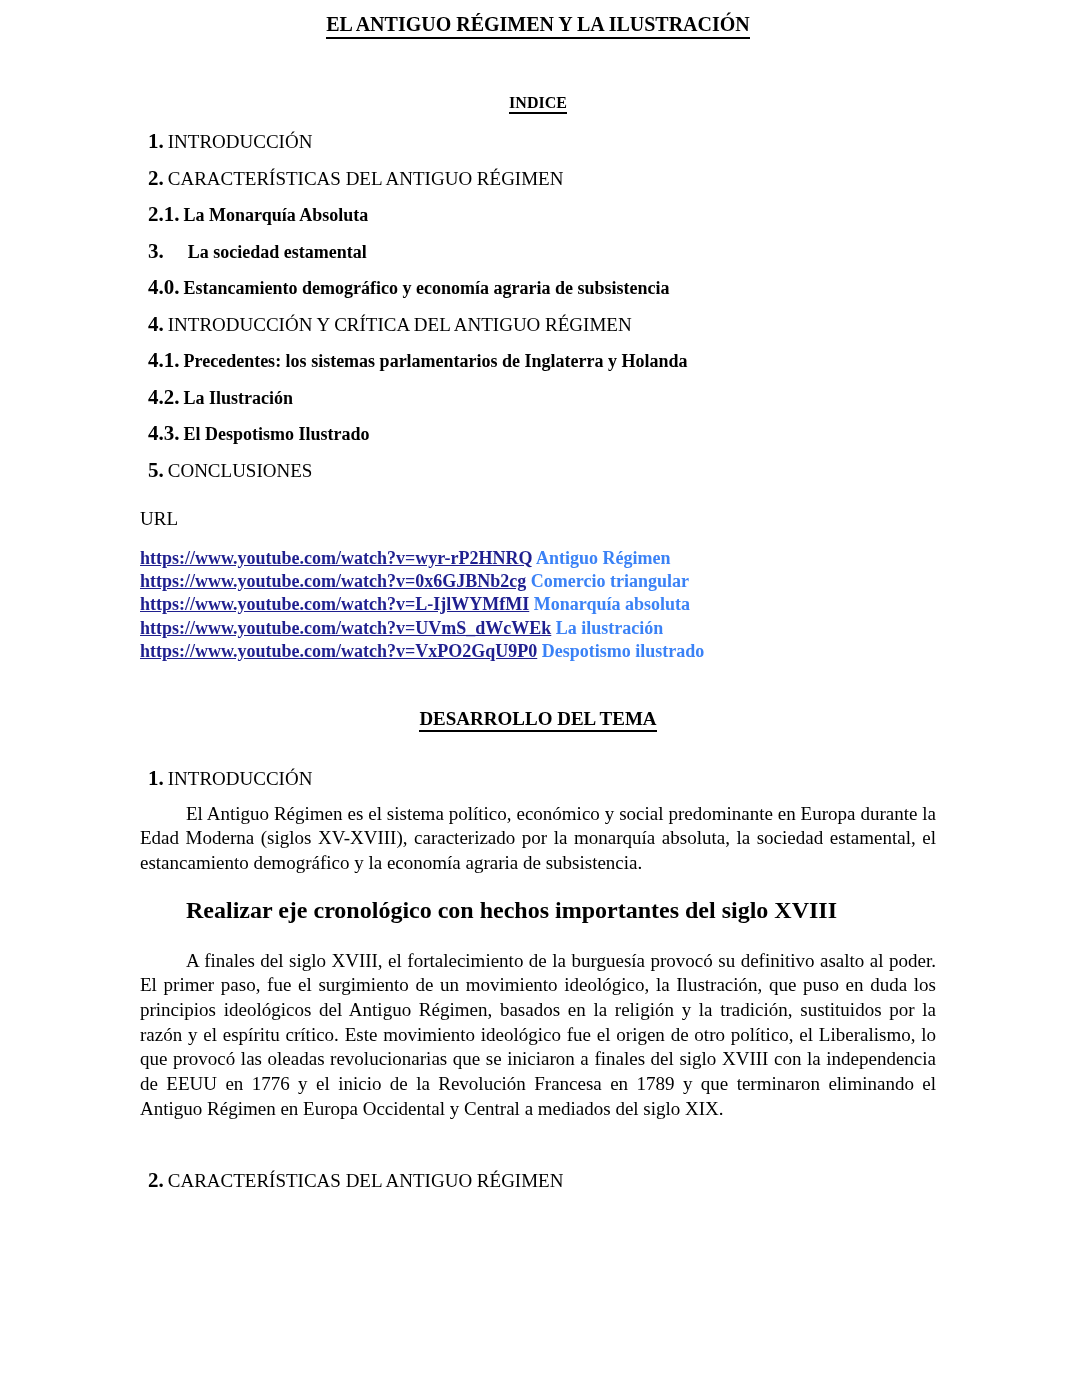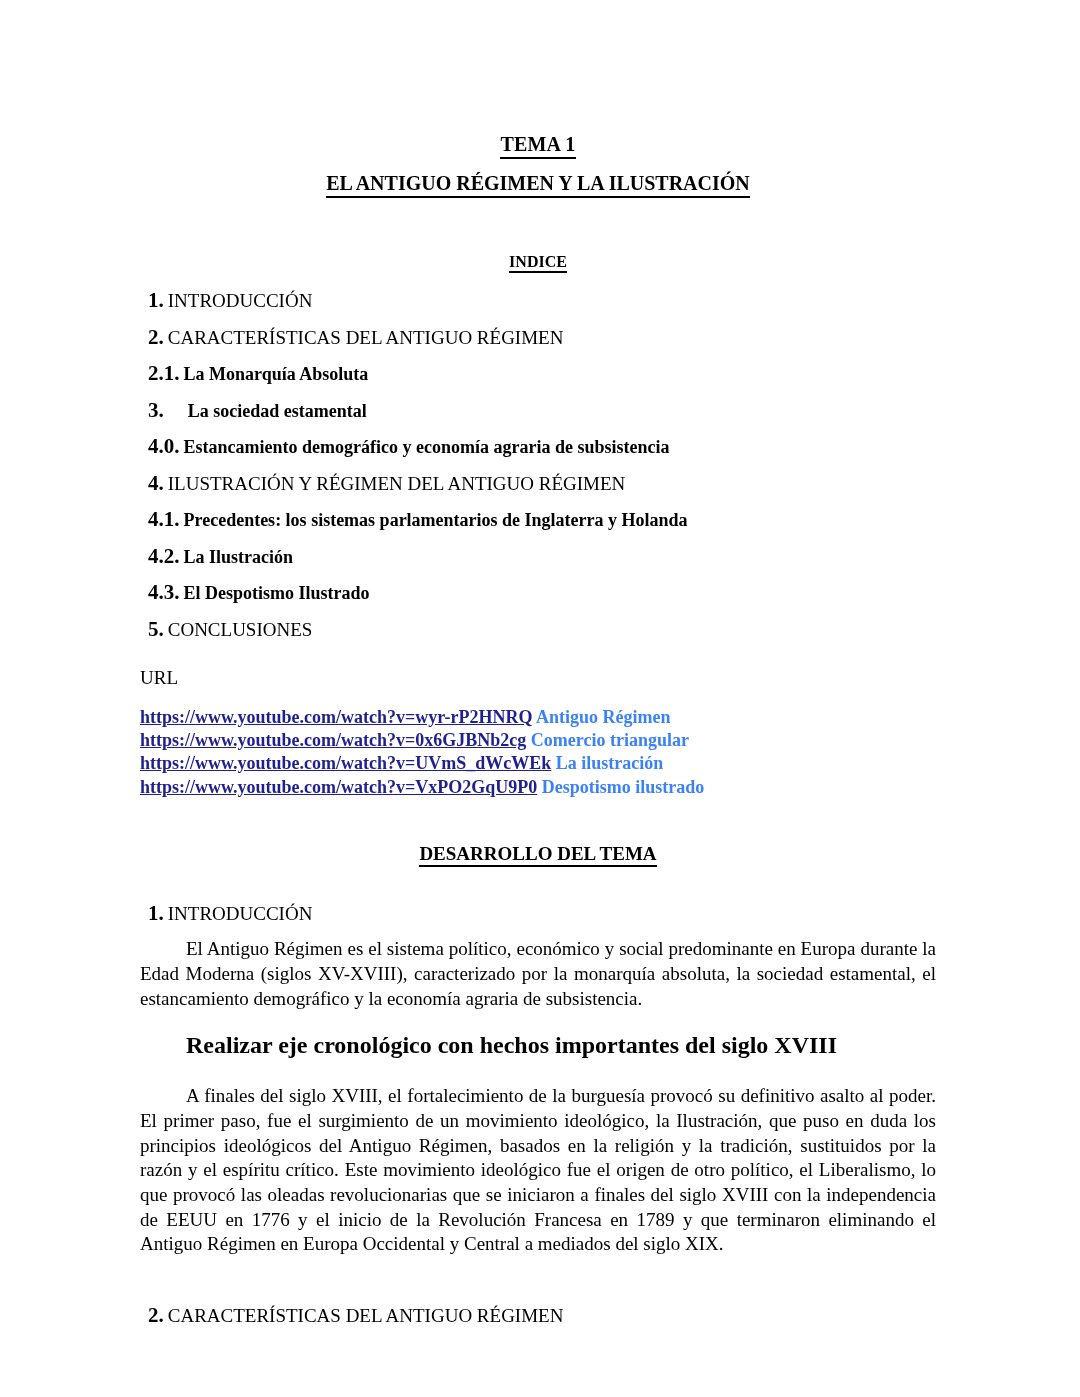--- a/index.html
+++ b/index.html
@@ -167,23 +167,20 @@
   }
   .section-heading-bottom .index-num { font-size: 21px; }
   .section-heading-bottom .index-label { font-size: 19px; }
 </style>
 </head>
 <body>
 
 <div class="page">
   <div class="content">
 
-    <div class="doc-title-block">
-      <span class="doc-title">TEMA 1</span>
-    </div>
     <div class="doc-subtitle-wrap">
       <span class="doc-subtitle">EL ANTIGUO RÉGIMEN Y LA ILUSTRACIÓN</span>
     </div>
 
     <div class="index-heading-wrap">
       <span class="index-heading">INDICE</span>
     </div>
 
     <ul class="index-list">
       <li class="index-item">
@@ -200,21 +197,21 @@
       </li>
       <li class="index-item sub wide-gap">
         <span class="index-num">3.</span><span class="gap"></span><span class="index-label">La sociedad estamental</span>
       </li>
       <li class="index-item sub">
         <span class="index-num">4.0.</span>
         <span class="index-label">Estancamiento demográfico y economía agraria de subsistencia</span>
       </li>
       <li class="index-item">
         <span class="index-num">4.</span>
-        <span class="index-label">ILUSTRACIÓN Y RÉGIMEN DEL ANTIGUO RÉGIMEN</span>
+        <span class="index-label">INTRODUCCIÓN Y CRÍTICA DEL ANTIGUO RÉGIMEN</span>
       </li>
       <li class="index-item sub">
         <span class="index-num">4.1.</span>
         <span class="index-label">Precedentes: los sistemas parlamentarios de Inglaterra y Holanda</span>
       </li>
       <li class="index-item sub">
         <span class="index-num">4.2.</span>
         <span class="index-label">La Ilustración</span>
       </li>
       <li class="index-item sub">
@@ -230,20 +227,24 @@
     <div class="url-block">
       <div class="url-caption">URL</div>
 
       <div class="url-line">
         <a class="url-link" href="#">https://www.youtube.com/watch?v=wyr-rP2HNRQ</a>
         <span class="url-label">Antiguo Régimen</span>
       </div>
       <div class="url-line">
         <a class="url-link" href="#">https://www.youtube.com/watch?v=0x6GJBNb2cg</a>
         <span class="url-label">Comercio triangular</span>
+      </div>
+      <div class="url-line">
+        <a class="url-link" href="#">https://www.youtube.com/watch?v=L-IjlWYMfMI</a>
+        <span class="url-label">Monarquía absoluta</span>
       </div>
       <div class="url-line">
         <a class="url-link" href="#">https://www.youtube.com/watch?v=UVmS_dWcWEk</a>
         <span class="url-label">La ilustración</span>
       </div>
       <div class="url-line">
         <a class="url-link" href="#">https://www.youtube.com/watch?v=VxPO2GqU9P0</a>
         <span class="url-label">Despotismo ilustrado</span>
       </div>
     </div>

